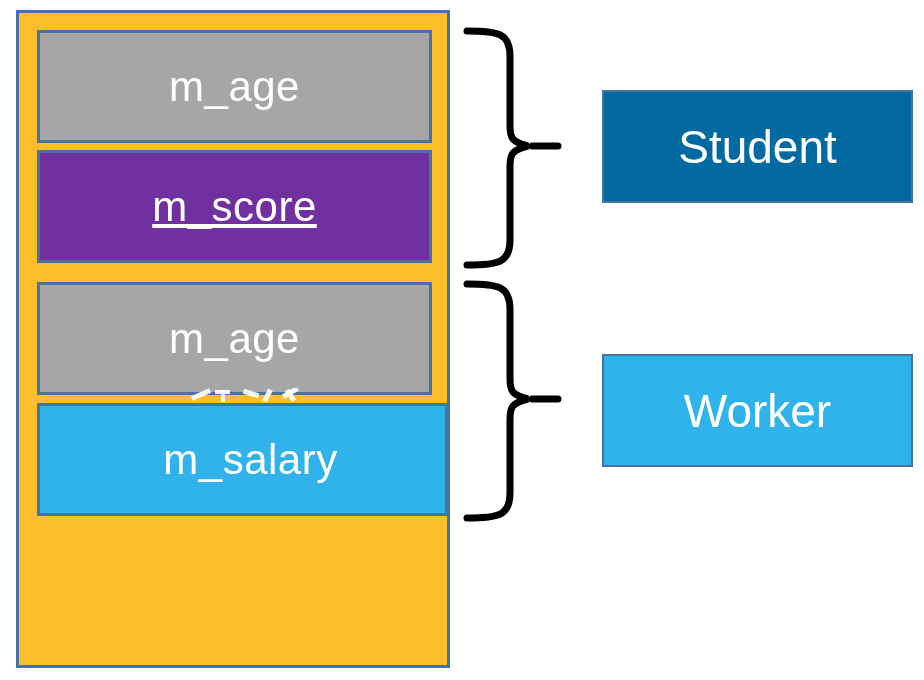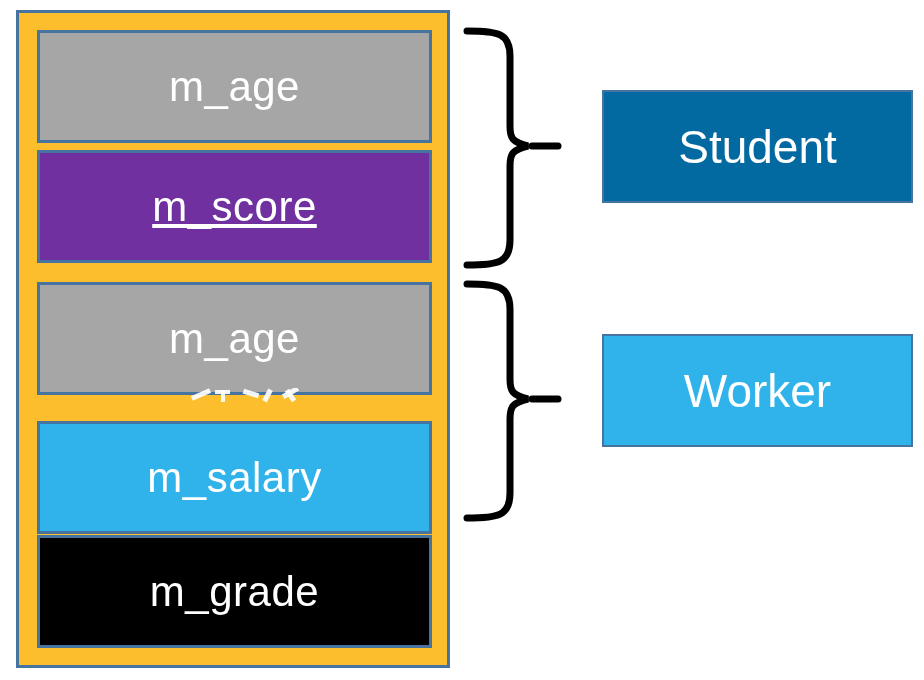--- a/index.html
+++ b/index.html
@@ -42,38 +42,38 @@
     letter-spacing: 0.5px;
   }
   .fill-gray   { background: #A6A6A6; }
   .fill-purple { background: #7030A0; }
   .fill-sky    { background: #2FB3EA; }
   .fill-black  { background: #000000; }
 
   .field-1 { top: 30px; }
   .field-2 { top: 150px; text-decoration: underline; }
   .field-3 { top: 282px; }
-  .field-4 { top: 421px; }
+  .field-4 { top: 403px; padding-left: 16px; }
   .field-5 { top: 535px; }
 
   
   .class-box {
     position: absolute;
     left: 602px;
     width: 307px;
     height: 109px;
     border: 2px solid #4673A0;
     display: flex;
     align-items: center;
     justify-content: center;
     color: #ffffff;
     font-size: 46px;
   }
   .class-student { top: 90px;  background: #0369a1; }
-  .class-worker  { top: 334px; background: #2FB3EA; }
+  .class-worker  { top: 354px; background: #2FB3EA; }
 
   
   .brace {
     position: absolute;
     left: 458px;
     width: 106px;
     height: 246px;
   }
   .brace-student { top: 24px; }
   .brace-worker  { top: 277px; }
@@ -113,23 +113,20 @@
   </div>
   <div class="field field-2 fill-purple">
     <span>m_score</span>
   </div>
   <div class="field field-3 fill-gray">
     <span>m_age</span>
   </div>
   <div class="field field-4 fill-sky">
     <span>m_salary</span>
   </div>
-  <div class="field field-5 fill-black">
-    <span>m_grade</span>
-  </div>
 
   <div class="fragment-strip">
     <div class="frag frag-1"></div>
     <div class="frag frag-2"></div>
     <div class="frag frag-3"></div>
     <div class="frag frag-4"></div>
     <div class="frag frag-5"></div>
     <div class="frag frag-6"></div>
     <div class="frag frag-7"></div>
   </div>

